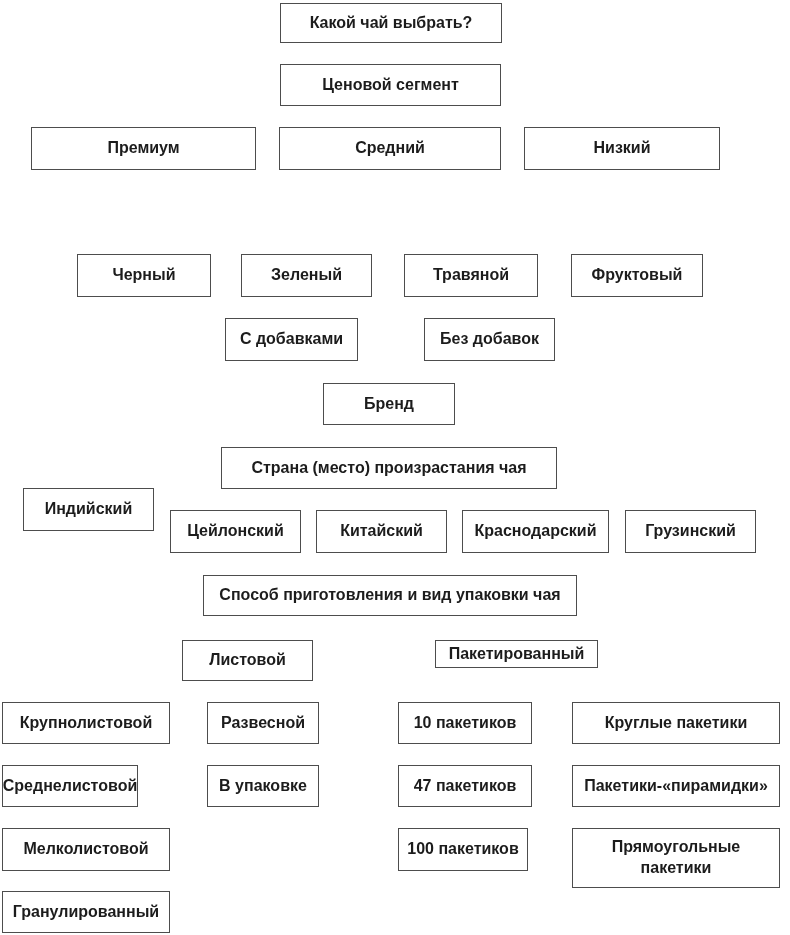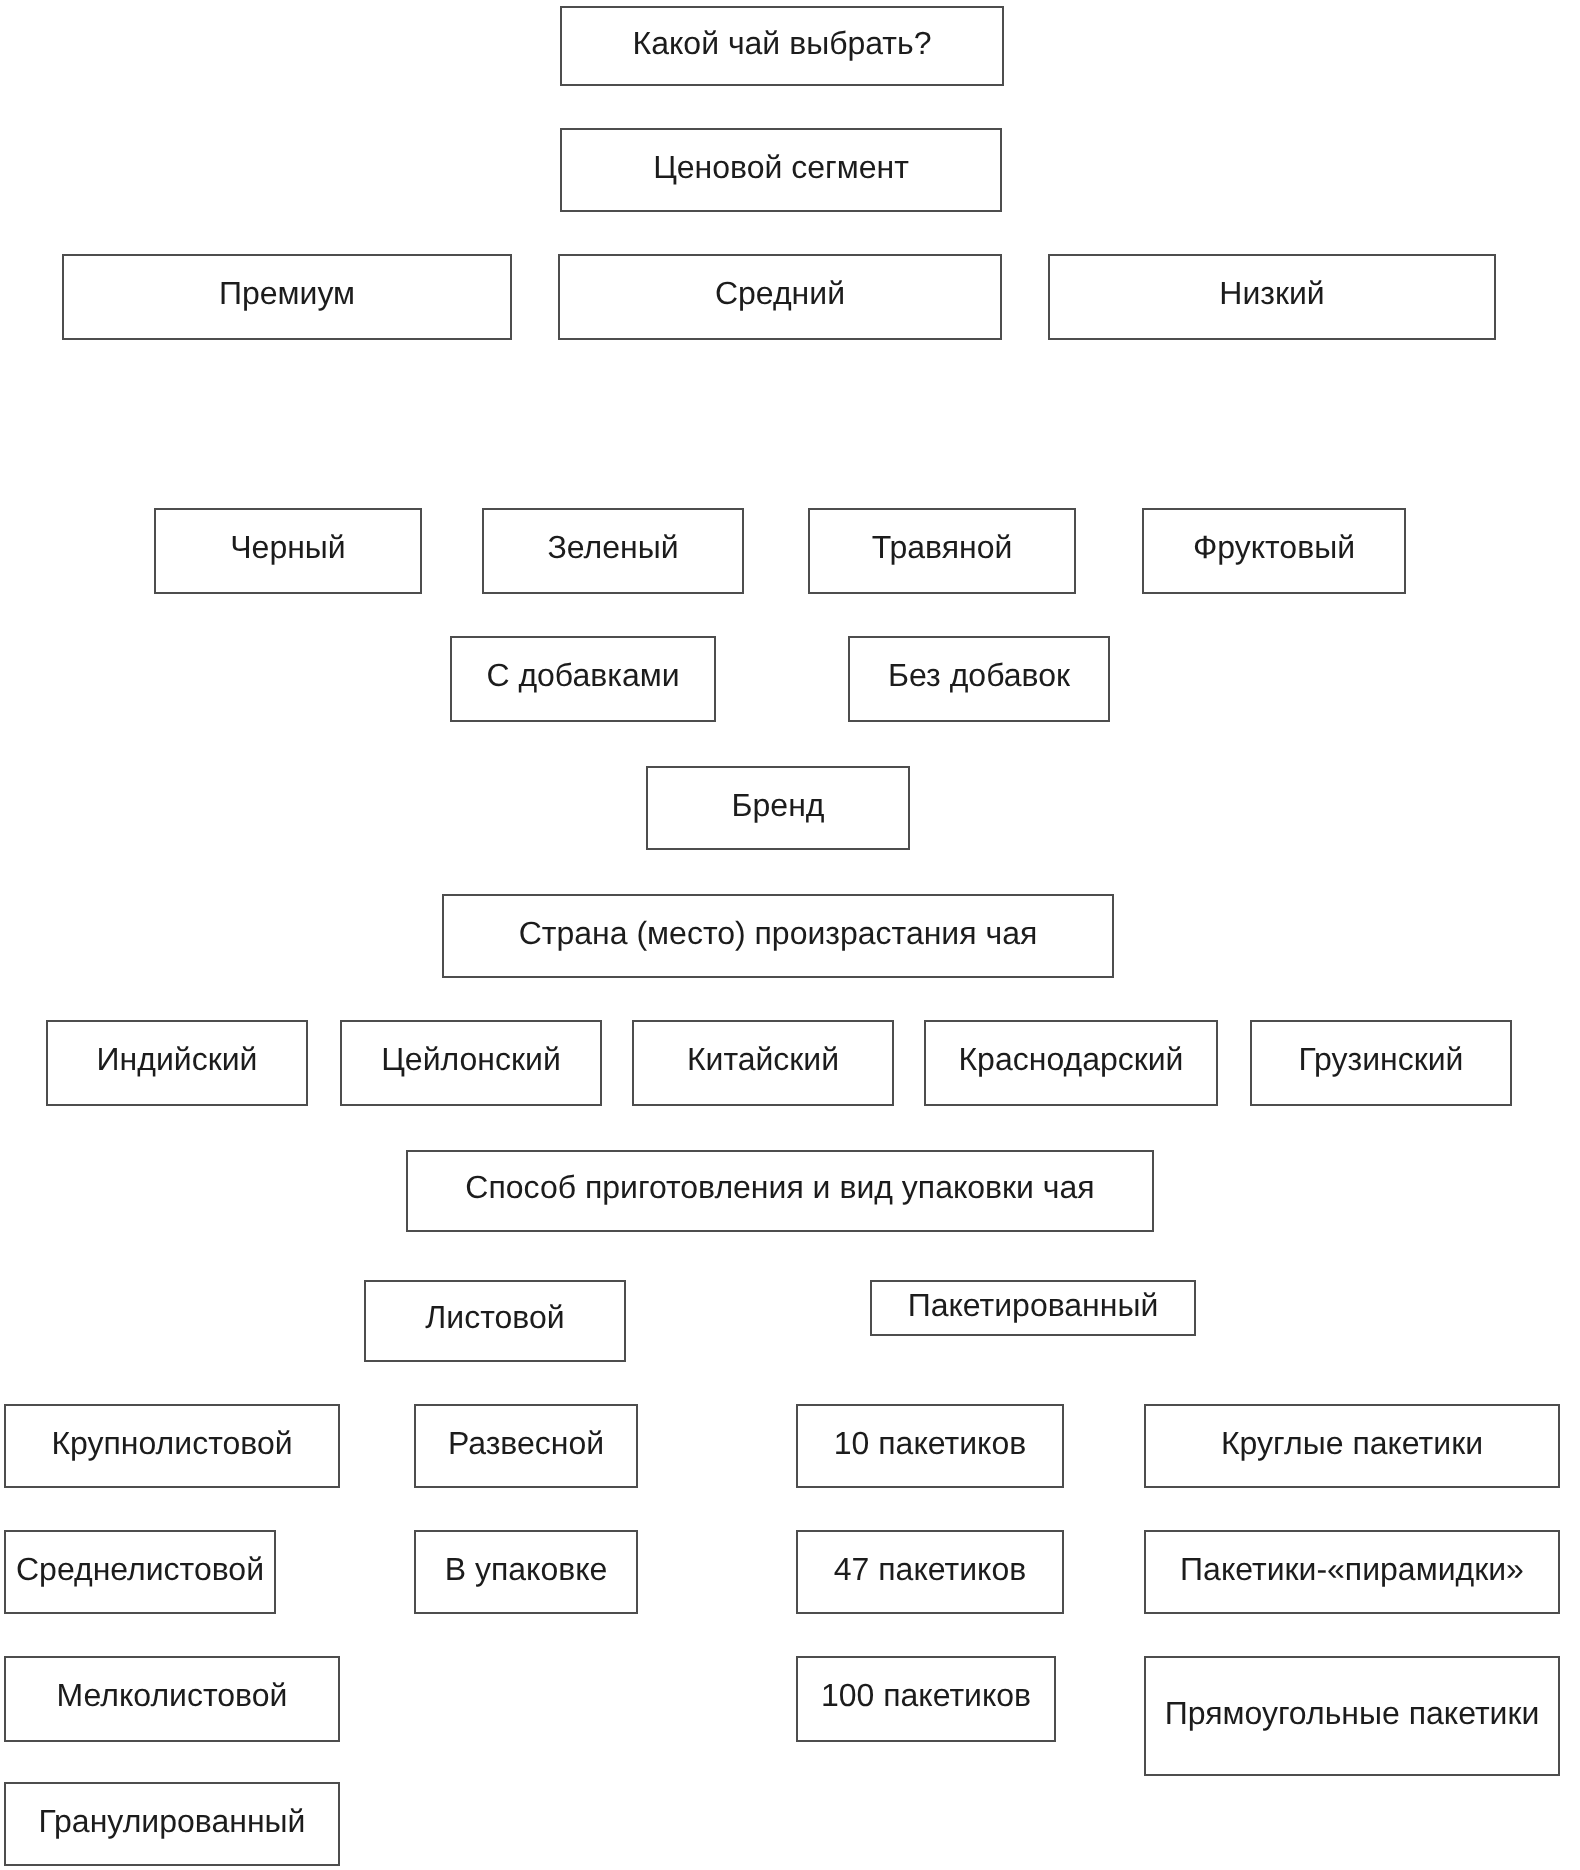--- a/index.html
+++ b/index.html
@@ -21,48 +21,49 @@
     border: 1.5px solid #4d4d4d;
     background: #ffffff;
     color: #1c1c1c;
     font-size: 16px;
     line-height: 1.3;
     display: flex;
     align-items: center;
     justify-content: center;
     text-align: center;
     padding: 0 3px;
+    font-weight: bold;
   }
   .box.tall {
     padding: 0 6px;
   }
 </style>
 </head>
 <body>
 
 <div class="canvas">
 
   <div class="box" style="left:280px;top:3px;width:222px;height:40px">Какой чай выбрать?</div>
 
   <div class="box" style="left:280px;top:64px;width:221px;height:42px">Ценовой сегмент</div>
   <div class="box" style="left:31px;top:127px;width:225px;height:43px">Премиум</div>
   <div class="box" style="left:279px;top:127px;width:222px;height:43px">Средний</div>
-  <div class="box" style="left:524px;top:127px;width:224px;height:43px">Низкий</div>
+  <div class="box" style="left:524px;top:127px;width:196px;height:43px">Низкий</div>
 
   <div class="box" style="left:77px;top:254px;width:134px;height:43px">Черный</div>
   <div class="box" style="left:241px;top:254px;width:131px;height:43px">Зеленый</div>
   <div class="box" style="left:404px;top:254px;width:134px;height:43px">Травяной</div>
   <div class="box" style="left:571px;top:254px;width:132px;height:43px">Фруктовый</div>
   <div class="box" style="left:225px;top:318px;width:133px;height:43px">С добавками</div>
   <div class="box" style="left:424px;top:318px;width:131px;height:43px">Без добавок</div>
 
   <div class="box" style="left:323px;top:383px;width:132px;height:42px">Бренд</div>
 
   <div class="box" style="left:221px;top:447px;width:336px;height:42px">Страна (место) произрастания чая</div>
-  <div class="box" style="left:23px;top:510px;width:131px;height:43px">Индийский</div>
+  <div class="box" style="left:23px;top:488px;width:131px;height:43px">Индийский</div>
   <div class="box" style="left:170px;top:510px;width:131px;height:43px">Цейлонский</div>
   <div class="box" style="left:316px;top:510px;width:131px;height:43px">Китайский</div>
   <div class="box" style="left:462px;top:510px;width:147px;height:43px">Краснодарский</div>
   <div class="box" style="left:625px;top:510px;width:131px;height:43px">Грузинский</div>
 
   <div class="box" style="left:203px;top:575px;width:374px;height:41px">Способ приготовления и вид упаковки чая</div>
   <div class="box" style="left:182px;top:640px;width:131px;height:41px">Листовой</div>
   <div class="box" style="left:435px;top:640px;width:163px;height:28px">Пакетированный</div>
 
   <div class="box" style="left:2px;top:702px;width:168px;height:42px">Крупнолистовой</div>

